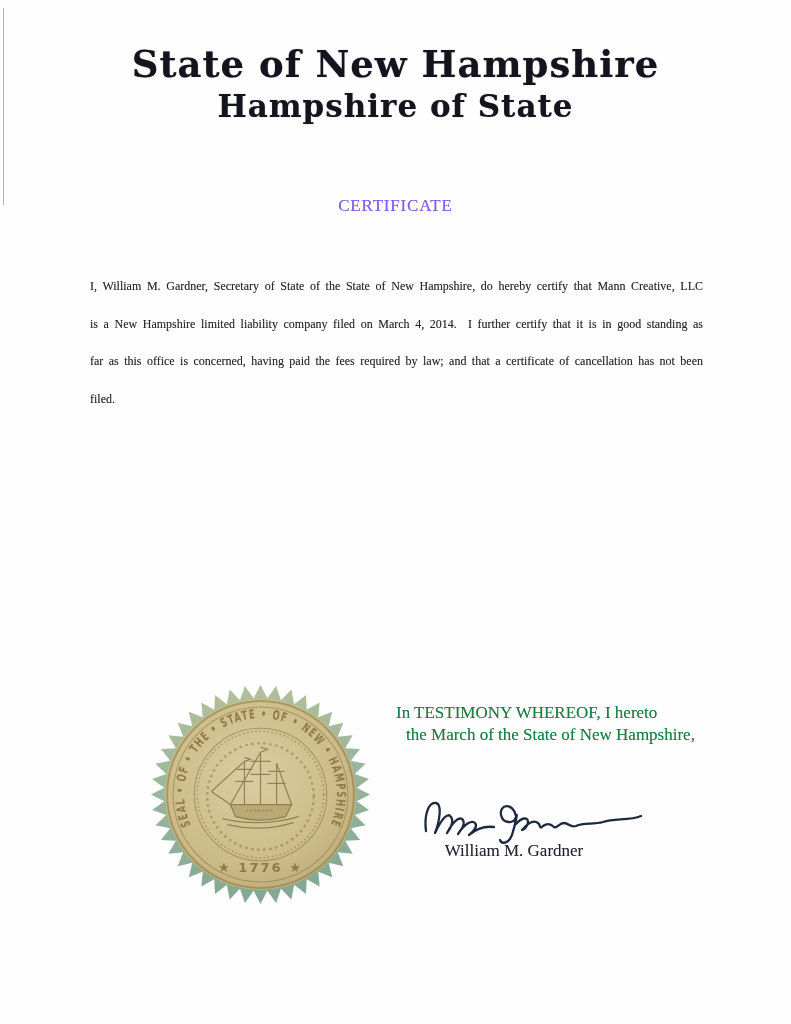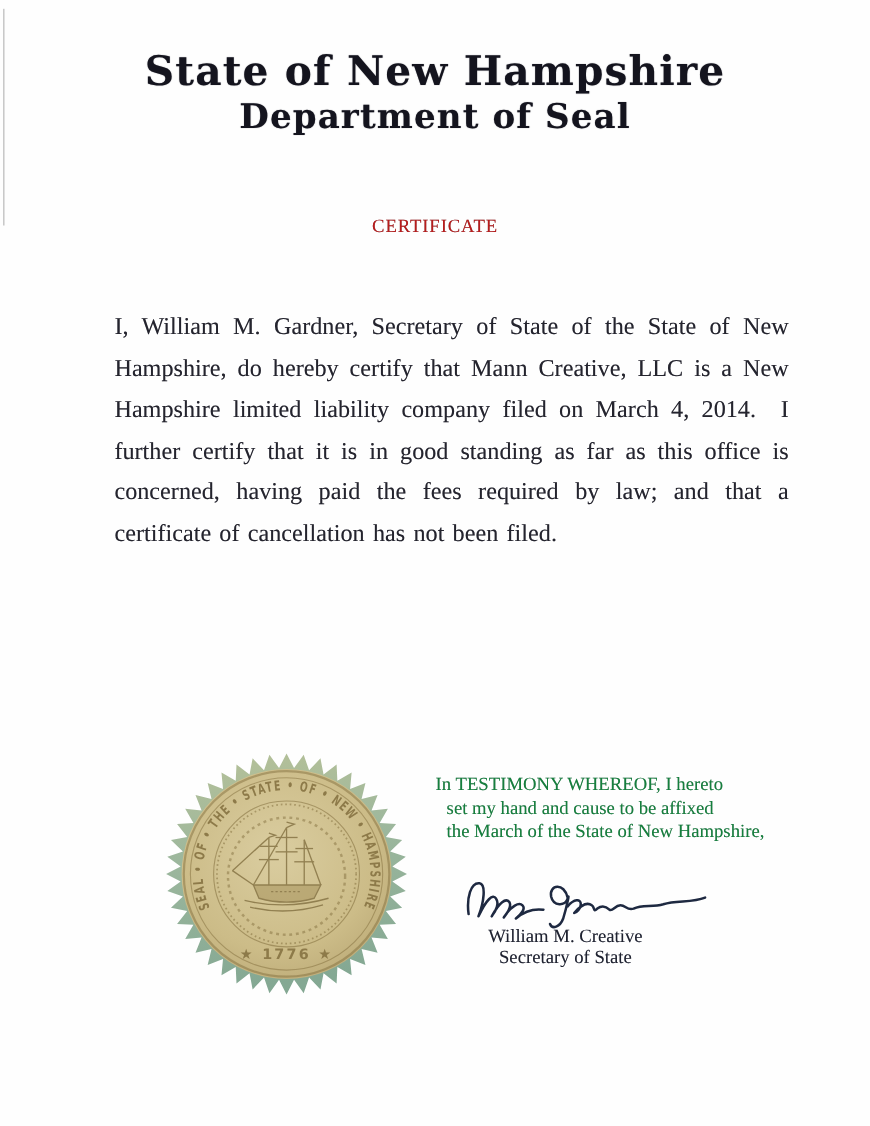--- a/index.html
+++ b/index.html
@@ -10,24 +10,24 @@
     font-family:"Liberation Serif",serif;color:#26262e;
   }
   .scan-line{position:absolute;left:3px;top:8px;width:1px;height:197px;background:#9a9a9a;opacity:.75;}
   .header{position:absolute;left:0;right:0;top:42px;text-align:center;color:#14141e;
     font-family:"DejaVu Serif",serif;font-weight:700;}
   .header-line1{font-size:37px;line-height:44px;letter-spacing:1px;
     text-shadow:0 0 1px rgba(20,20,30,.45);}
   .header-line2{font-size:31px;line-height:40px;letter-spacing:1px;
     text-shadow:0 0 1px rgba(20,20,30,.45);}
   .cert-heading{position:absolute;left:0;right:0;top:196px;text-align:center;
-    font-size:17px;letter-spacing:.8px;color:#b91c1c;
+    font-size:17px;letter-spacing:.8px;color:#8b5cf6;
     text-shadow:0 0 .5px rgba(40,40,50,.5);}
-  .body-par{position:absolute;left:104px;top:256px;width:613px;
-    font-size:22px;line-height:37.5px;text-align:justify;word-spacing:2px;
+  .body-par{position:absolute;left:90px;top:256px;width:613px;
+    font-size:12px;line-height:37.5px;text-align:justify;word-spacing:2px;
     color:#24242e;text-shadow:0 0 .4px rgba(30,30,40,.35);}
   .testimony{position:absolute;left:396px;top:702px;width:330px;
     font-size:17px;line-height:21.5px;color:#15803d;
     text-shadow:0 0 .4px rgba(30,30,48,.35);}
   .testimony .indent{padding-left:10px;}
   .testimony sup{font-size:11px;line-height:0;}
   .seal{position:absolute;left:150px;top:684px;width:221px;height:221px;}
   .signature{position:absolute;left:412px;top:790px;width:235px;height:58px;}
   .signer{position:absolute;left:414px;top:841px;width:200px;text-align:center;
     font-size:17px;line-height:19px;color:#1e2230;
@@ -38,21 +38,21 @@
 </style>
 </head>
 <body>
 
 <div id="page">
 
   <div class="scan-line"></div>
 
   <div class="header">
     <div class="header-line1">State of New Hampshire</div>
-    <div class="header-line2">Department of Seal</div>
+    <div class="header-line2">Hampshire of State</div>
   </div>
 
   <div class="cert-heading">CERTIFICATE</div>
 
   <p class="body-par">I, William M. Gardner, Secretary of State of the State of New Hampshire, do hereby certify that Mann Creative, LLC is a New Hampshire limited liability company filed on March 4, 2014.&nbsp; I further certify that it is in good standing as far as this office is concerned, having paid the fees required by law; and that a certificate of cancellation has not been filed.</p>
 
   <svg class="seal" viewBox="0 0 220 220" role="img">
     <defs>
       <linearGradient id="teethGrad" x1="0" y1="0" x2="0.15" y2="1">
         <stop offset="0" stop-color="#b7c198"></stop>
@@ -98,30 +98,28 @@
       <line x1="110" y1="68" x2="80" y2="120"></line>
       <line x1="126" y1="79" x2="141" y2="120"></line>
       <path d="M110 68 l7 -3 l-7 -2"></path>
       <path d="M94 77 l6 -2 l-6 -2"></path>
       <path d="M96 126 h28" stroke-dasharray="2 2"></path>
     </g>
   </svg>
 
   <div class="testimony">
     <div>In TESTIMONY WHEREOF, I hereto</div>
-    <div class="indent">set my hand and cause to be affixed</div>
     <div class="indent">the March of the State of New Hampshire,</div>
   </div>
 
   <svg class="signature" viewBox="0 0 235 58" role="img" aria-label="Wm Gardner handwritten signature">
     <g fill="none" stroke="#1e2941" stroke-width="2.3" stroke-linecap="round" stroke-linejoin="round">
       <path d="M14 41 C12 26 16 12 24 13 C30 14 28 30 23 43 C30 28 36 22 39 27 C42 31 39 38 35 43 C42 30 48 26 51 30 C53 33 50 39 46 44 C53 33 60 30 63 33 C66 36 62 41 57 45 C65 38 74 36 82 37"></path>
       <path d="M104 26 C101 12 87 14 89 25 C91 34 102 34 104 27 C106 20 104 32 100 45 C97 53 90 55 88 50"></path>
       <path d="M104 34 C110 27 116 27 116 32 C116 36 112 40 110 40 C116 33 122 30 126 33 C129 35 127 40 131 36 C135 33 139 34 142 37 C145 39 147 33 152 33 C157 33 158 38 164 36 C172 32 181 35 191 32 C203 28 217 31 229 26"></path>
     </g>
   </svg>
 
   <div class="signer">
-    <div>William M. Creative</div>
-    <div>Secretary of State</div>
+    <div>William M. Gardner</div>
   </div>
 
 </div>
 
 </body></html>

